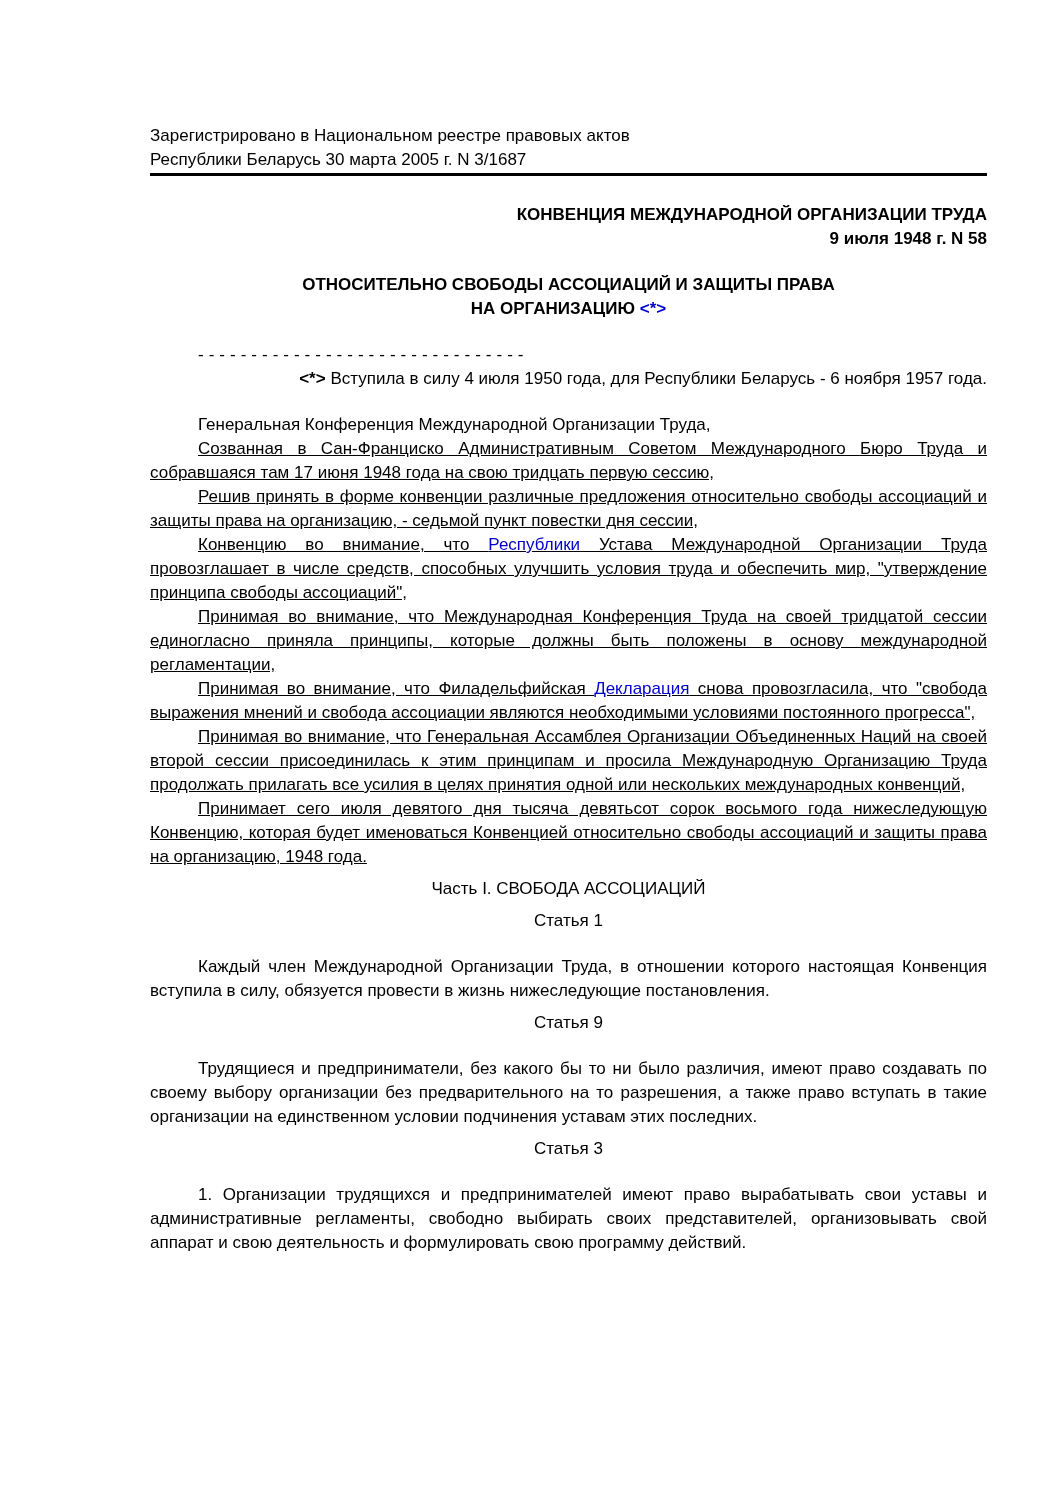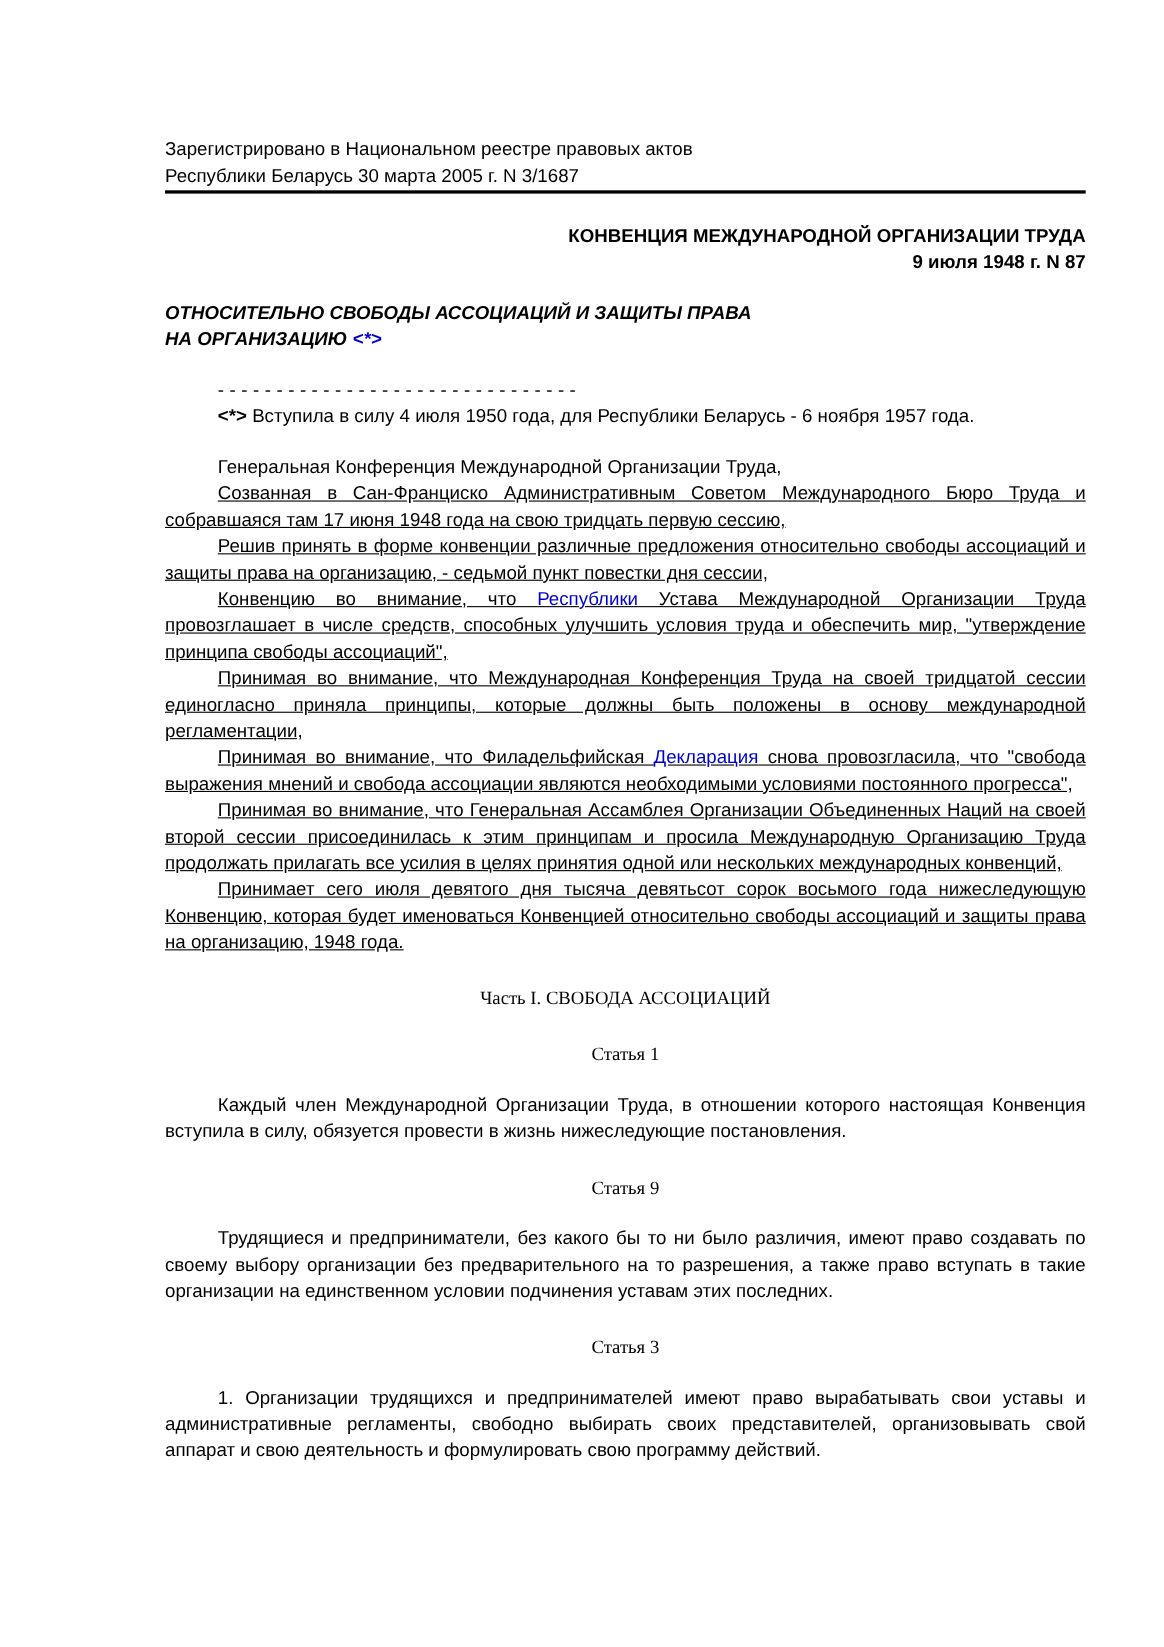--- a/index.html
+++ b/index.html
@@ -26,69 +26,68 @@
     background: #000000;
     margin-top: 1px;
   }
   .title-block {
     margin-top: 27px;
     text-align: right;
     font-weight: bold;
   }
   .subtitle-block {
     margin-top: 22px;
-    text-align: left;
+    text-align: center;
     font-weight: bold;
-    font-style: italic;
   }
   .marker-link {
     color: #0000cd;
     font-weight: bold;
     text-decoration: none;
     cursor: pointer;
   }
   .sep-line {
     margin-top: 22px;
     text-indent: 48px;
     letter-spacing: 5px;
     white-space: nowrap;
   }
   .footnote-line {
     text-indent: 48px;
+    text-align: right;
   }
   .fn-marker { font-weight: bold; }
   p.body-par {
     margin: 22px 0 0 0;
     text-align: justify;
     text-indent: 48px;
   }
   p.body-par.flow { margin-top: 0; text-decoration: underline; }
   .center-heading {
-    margin-top: 27px;
+    margin-top: 8px;
     text-align: center;
-    font-family: Liberation Serif, serif;
   }
   a.text-link {
     color: #0000cd;
     text-decoration: none;
     cursor: pointer;
   }
 </style>
 </head>
 <body>
 
 <div class="page">
 
   <div class="reg-line">Зарегистрировано в Национальном реестре правовых актов</div>
   <div class="reg-line">Республики Беларусь 30 марта 2005 г. N 3/1687</div>
   <div class="divider"></div>
 
   <div class="title-block">
     <div>КОНВЕНЦИЯ МЕЖДУНАРОДНОЙ ОРГАНИЗАЦИИ ТРУДА</div>
-    <div>9 июля 1948 г. N 87</div>
+    <div>9 июля 1948 г. N 58</div>
   </div>
 
   <div class="subtitle-block">
     <div>ОТНОСИТЕЛЬНО СВОБОДЫ АССОЦИАЦИЙ И ЗАЩИТЫ ПРАВА</div>
     <div><span>НА ОРГАНИЗАЦИЮ </span><a class="marker-link">&lt;*&gt;</a></div>
   </div>
 
   <div class="sep-line">-------------------------------</div>
   <div class="footnote-line"><span class="fn-marker">&lt;*&gt;</span><span> Вступила в силу 4 июля 1950 года, для Республики Беларусь - 6 ноября 1957 года.</span></div>
 

